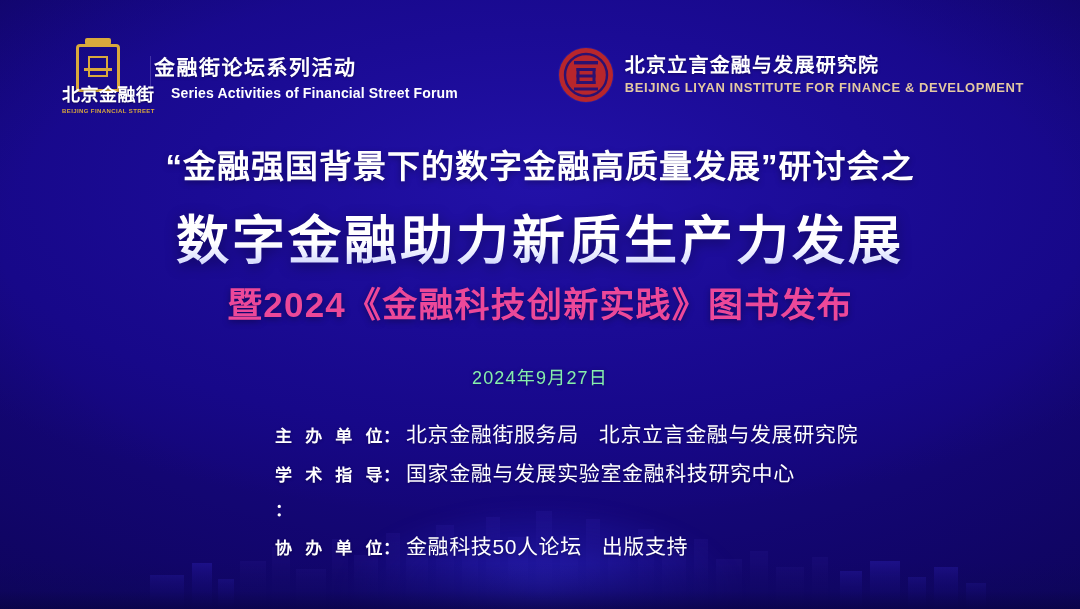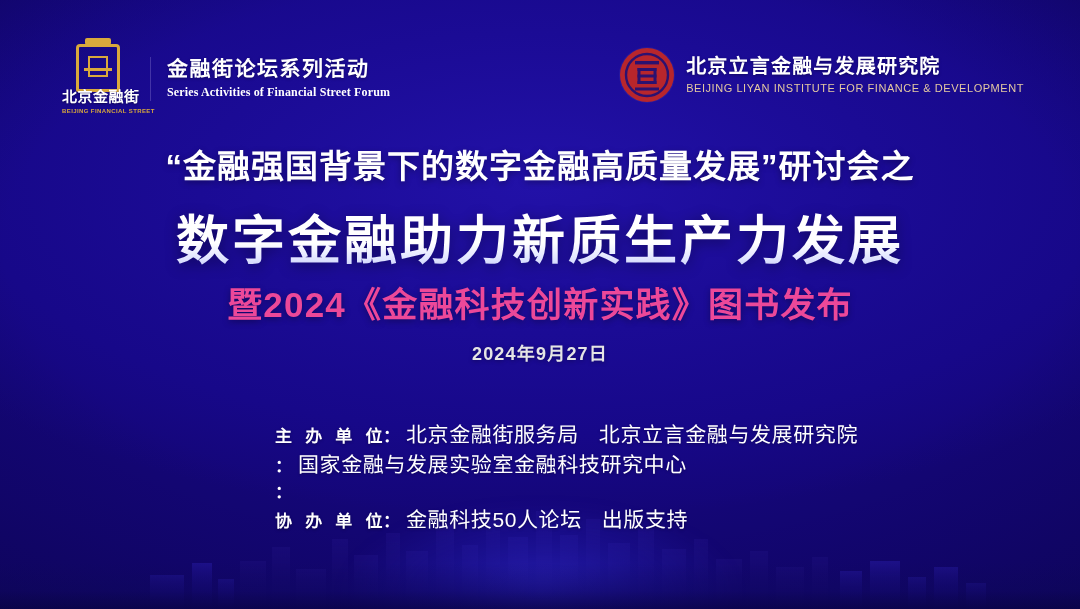--- a/index.html
+++ b/index.html
@@ -123,21 +123,21 @@
     height: 3px;
     background: #d9a93c;
   }
   .mark-left .cn {
     position: absolute;
     left: 0;
     bottom: 12px;
     width: 100%;
     text-align: center;
     color: #ffffff;
-    font-size: 15px;
+    font-size: 18px;
     font-weight: 700;
     letter-spacing: 0.5px;
     line-height: 1;
     white-space: nowrap;
     text-shadow: 0 1px 2px rgba(0,0,0,0.4);
   }
   .mark-left .en {
     position: absolute;
     left: 0;
     bottom: 2px;
@@ -145,41 +145,41 @@
     text-align: center;
     color: #d9a93c;
     font-size: 6px;
     font-weight: 700;
     letter-spacing: 0.4px;
     line-height: 1;
     white-space: nowrap;
   }
   .logo-left-text {
     margin-left: 14px;
-    padding-left: 16px;
+    padding-left: 3px;
     border-left: 1px solid rgba(220,200,255,0.22);
-    font-family: Liberation Serif, serif;
   }
   .logo-left-text .cn {
     color: #ffffff;
     font-size: 21px;
     font-weight: 700;
     letter-spacing: 1.5px;
     line-height: 1.18;
     white-space: nowrap;
     text-shadow: 0 1px 3px rgba(0,0,0,0.35);
   }
   .logo-left-text .en {
     color: #ffffff;
-    font-size: 12px;
+    font-size: 14px;
     font-weight: 700;
     letter-spacing: 0.15px;
     line-height: 1.3;
     margin-top: 3px;
     white-space: nowrap;
+    margin-left: 17px;
   }
 
   
   .mark-right {
     width: 54px;
     height: 54px;
     flex: none;
     position: relative;
     border-radius: 50%;
     background: #b8262c;
@@ -191,22 +191,22 @@
     color: #ffffff;
     font-size: 20px;
     font-weight: 700;
     letter-spacing: 1.2px;
     line-height: 1.2;
     white-space: nowrap;
     text-shadow: 0 1px 3px rgba(0,0,0,0.35);
   }
   .logo-right-text .en {
     color: #e4c9a2;
-    font-size: 11px;
-    font-weight: 400;
+    font-size: 13px;
+    font-weight: 700;
     letter-spacing: 0.55px;
     line-height: 1.3;
     margin-top: 3px;
     white-space: nowrap;
   }
 
   
   .titles {
     position: absolute;
     left: 0; right: 0;
@@ -243,37 +243,38 @@
     font-family: "Liberation Sans", "DejaVu Sans", sans-serif;
     font-size: 35px;
     font-weight: 700;
     color: #ec4899;
     letter-spacing: 1.2px;
     line-height: 1.25;
     white-space: nowrap;
     text-shadow: 0 2px 6px rgba(0,0,0,0.35);
   }
   .event-date {
-    margin-top: 12px;
+    margin-top: 36px;
     font-size: 18px;
-    font-weight: 700;
-    color: #e5e5e5;
+    font-weight: 400;
+    color: #86efac;
     letter-spacing: 1.2px;
     white-space: nowrap;
     text-shadow: 0 1px 4px rgba(0,0,0,0.35);
   }
 
   
   .credits {
     position: absolute;
     left: 0; right: 0;
     top: 418px;
     display: flex;
     flex-direction: column;
     align-items: center;
+    gap: 9px;
   }
   .credit-row {
     display: flex;
     align-items: baseline;
     width: 530px;
     white-space: nowrap;
   }
   .credit-label {
     flex: none;
     width: 108px;
@@ -407,20 +408,21 @@
 
   <div class="credits">
 
     <div class="credit-row">
       <span class="credit-label">主办单位</span>
       <span class="credit-colon">：</span>
       <span class="credit-value"><span>北京金融街服务局</span><span class="sep"></span><span>北京立言金融与发展研究院</span></span>
     </div>
 
     <div class="credit-row">
+      <span class="credit-label">学术指导</span>
       <span class="credit-colon">：</span>
       <span class="credit-value">国家金融与发展实验室金融科技研究中心</span>
     </div>
 
     <div class="credit-row">
       <span class="credit-colon">：</span>
     </div>
 
     <div class="credit-row">
       <span class="credit-label">协办单位</span>

